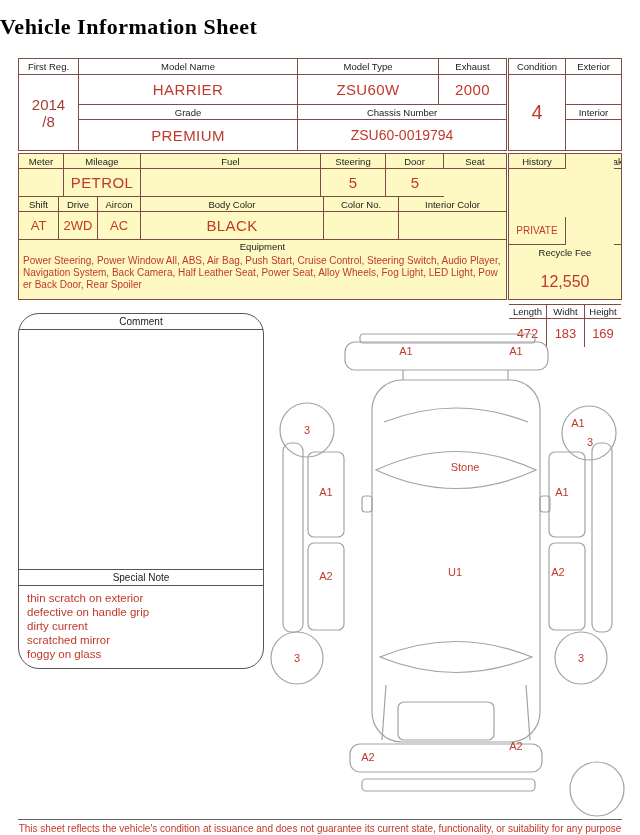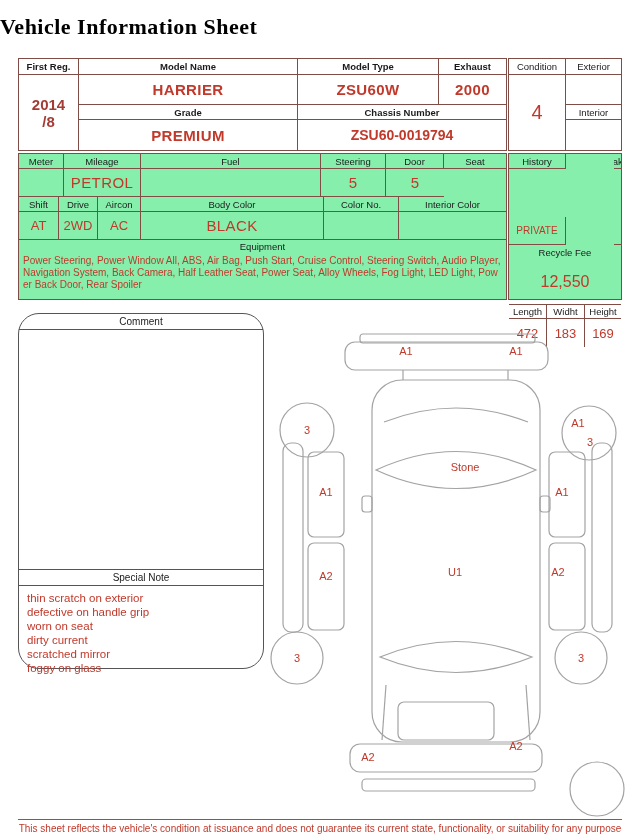--- a/index.html
+++ b/index.html
@@ -1,21 +1,21 @@
 <!DOCTYPE html>
 <html><head>
 <meta charset="utf-8">
 <style>
   html,body{margin:0;padding:0;}
   body{width:640px;height:835px;background:#fff;font-family:"Liberation Sans",sans-serif;color:#111;}
   .page{position:relative;width:640px;height:835px;background:#fff;overflow:hidden;}
   .title{position:absolute;top:14px;left:0;width:100%;font-family:"Liberation Serif",serif;
          font-size:22px;font-weight:700;letter-spacing:.5px;color:#000;margin:0;}
   .tbl{position:absolute;display:grid;border:1px solid #7f4c46;background:#fff;box-sizing:border-box;}
-  .stack{position:absolute;border:1px solid #7f4c46;box-sizing:border-box;background:#86efac;}
+  .stack{position:absolute;border:1px solid #7f4c46;box-sizing:border-box;background:#fef9c3;}
   .grp{display:grid;}
   .cell{border-right:1px solid #7f4c46;border-bottom:1px solid #7f4c46;display:flex;align-items:center;
         justify-content:center;overflow:hidden;box-sizing:border-box;}
   .cell.nr{border-right:none;}
   .cell.nb{border-bottom:none;}
   .hdr{font-size:9.5px;color:#1a1a1a;}
   .val{color:#c0392b;}
   .v16{font-size:16px;} .v15{font-size:15px;letter-spacing:.4px;} .v14{font-size:14px;}
   .v13{font-size:13px;} .v11{font-size:11px;} .v10{font-size:10px;} .v20{font-size:20px;}
   .firstreg{white-space:pre-line;text-align:center;font-size:15px;line-height:17px;color:#a33c35;}
@@ -30,21 +30,21 @@
   .footer{position:absolute;left:18px;right:18px;top:819px;border-top:1px solid #666;padding-top:3px;
           text-align:center;font-size:10px;color:#c0392b;}
 </style>
 </head>
 <body>
 
 <div class="page">
 
   <h1 class="title">Vehicle Information Sheet</h1>
 
-  <div class="tbl" style="left:18px;top:58px;width:489px;height:93px;grid-template-columns:60px 219px 141px 1fr;grid-template-rows:16px 30px 15px 1fr;font-weight:bold;">
+  <div class="tbl" style="left:18px;top:58px;width:489px;height:93px;grid-template-columns:60px 219px 141px 1fr;grid-template-rows:16px 30px 15px 1fr;">
     <div class="cell hdr">First Reg.</div>
     <div class="cell hdr">Model Name</div>
     <div class="cell hdr">Model Type</div>
     <div class="cell hdr nr">Exhaust</div>
     <div class="cell val firstreg nb" style="grid-row:2/5;">2014
 /8</div>
     <div class="cell val v15">HARRIER</div>
     <div class="cell val v15">ZSU60W</div>
     <div class="cell val v15 nr">2000</div>
     <div class="cell hdr">Grade</div>
@@ -117,21 +117,20 @@
     </div>
   </div>
 
   <div class="cbox" style="left:18px;top:313px;width:246px;height:356px;border-radius:21px;">
     <div class="cbox-hdr">Comment</div>
     <div class="comment-body"></div>
     <div class="cbox-hdr note-hdr">Special Note</div>
     <div class="note-body">
       <div class="note-line">thin scratch on exterior</div>
       <div class="note-line">defective on handle grip</div>
-      <div class="note-line">worn on seat</div>
       <div class="note-line">dirty current</div>
       <div class="note-line">scratched mirror</div>
       <div class="note-line">foggy on glass</div>
     </div>
   </div>
 
   <div class="diagram">
     <svg width="357" height="487" viewBox="0 0 357 487">
       <g stroke="#a3a3a3" fill="none" stroke-width="1.2">
         <rect x="92" y="4" width="175" height="9" rx="3"></rect>

